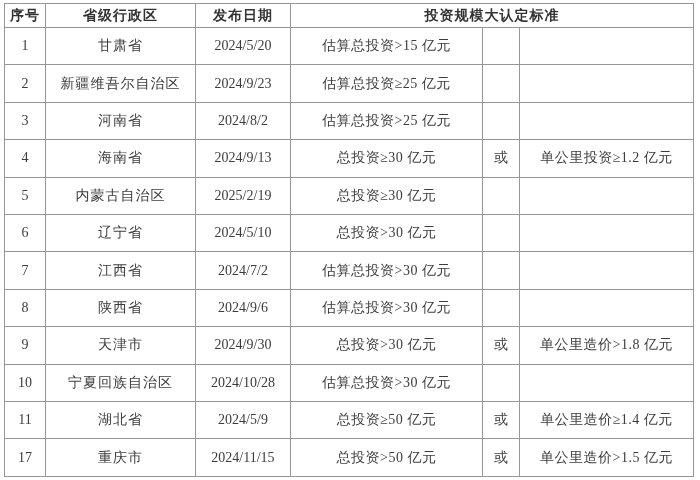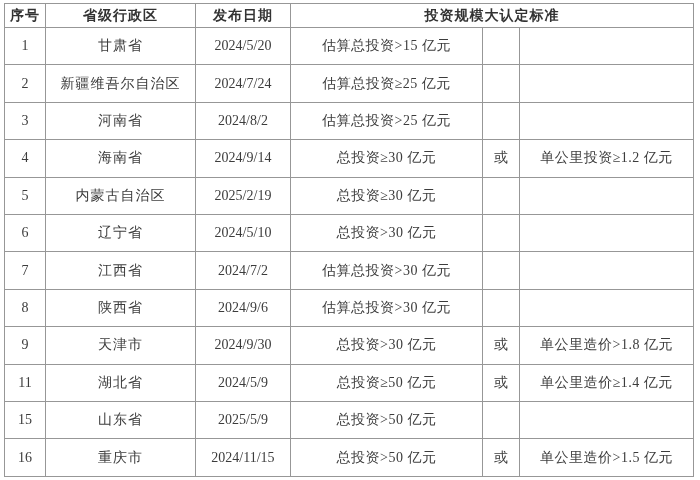--- a/index.html
+++ b/index.html
@@ -79,37 +79,37 @@
           <td class="cell-no">1</td>
           <td class="cell-region">甘肃省</td>
           <td class="cell-date">2024/5/20</td>
           <td class="cell-crit">估算总投资&gt;15 亿元</td>
           <td class="cell-connector"></td>
           <td class="cell-crit"></td>
         </tr>
         <tr>
           <td class="cell-no">2</td>
           <td class="cell-region">新疆维吾尔自治区</td>
-          <td class="cell-date">2024/7/24</td>
+          <td class="cell-date">2024/9/23</td>
           <td class="cell-crit">估算总投资≥25 亿元</td>
           <td class="cell-connector"></td>
           <td class="cell-crit"></td>
         </tr>
         <tr>
           <td class="cell-no">3</td>
           <td class="cell-region">河南省</td>
           <td class="cell-date">2024/8/2</td>
           <td class="cell-crit">估算总投资&gt;25 亿元</td>
           <td class="cell-connector"></td>
           <td class="cell-crit"></td>
         </tr>
         <tr>
           <td class="cell-no">4</td>
           <td class="cell-region">海南省</td>
-          <td class="cell-date">2024/9/14</td>
+          <td class="cell-date">2024/9/13</td>
           <td class="cell-crit">总投资≥30 亿元</td>
           <td class="cell-connector">或</td>
           <td class="cell-crit">单公里投资≥1.2 亿元</td>
         </tr>
         <tr>
           <td class="cell-no">5</td>
           <td class="cell-region">内蒙古自治区</td>
           <td class="cell-date">2025/2/19</td>
           <td class="cell-crit">总投资≥30 亿元</td>
           <td class="cell-connector"></td>
@@ -141,37 +141,37 @@
         </tr>
         <tr>
           <td class="cell-no">9</td>
           <td class="cell-region">天津市</td>
           <td class="cell-date">2024/9/30</td>
           <td class="cell-crit">总投资&gt;30 亿元</td>
           <td class="cell-connector">或</td>
           <td class="cell-crit">单公里造价&gt;1.8 亿元</td>
         </tr>
         <tr>
+          <td class="cell-no">10</td>
+          <td class="cell-region">宁夏回族自治区</td>
+          <td class="cell-date">2024/10/28</td>
+          <td class="cell-crit">估算总投资&gt;30 亿元</td>
+          <td class="cell-connector"></td>
+          <td class="cell-crit"></td>
+        </tr>
+        <tr>
           <td class="cell-no">11</td>
           <td class="cell-region">湖北省</td>
           <td class="cell-date">2024/5/9</td>
           <td class="cell-crit">总投资≥50 亿元</td>
           <td class="cell-connector">或</td>
           <td class="cell-crit">单公里造价≥1.4 亿元</td>
         </tr>
         <tr>
-          <td class="cell-no">15</td>
-          <td class="cell-region">山东省</td>
-          <td class="cell-date">2025/5/9</td>
-          <td class="cell-crit">总投资&gt;50 亿元</td>
-          <td class="cell-connector"></td>
-          <td class="cell-crit"></td>
-        </tr>
-        <tr>
-          <td class="cell-no">16</td>
+          <td class="cell-no">17</td>
           <td class="cell-region">重庆市</td>
           <td class="cell-date">2024/11/15</td>
           <td class="cell-crit">总投资&gt;50 亿元</td>
           <td class="cell-connector">或</td>
           <td class="cell-crit">单公里造价&gt;1.5 亿元</td>
         </tr>
       </tbody>
   </table>
 </div>
 

